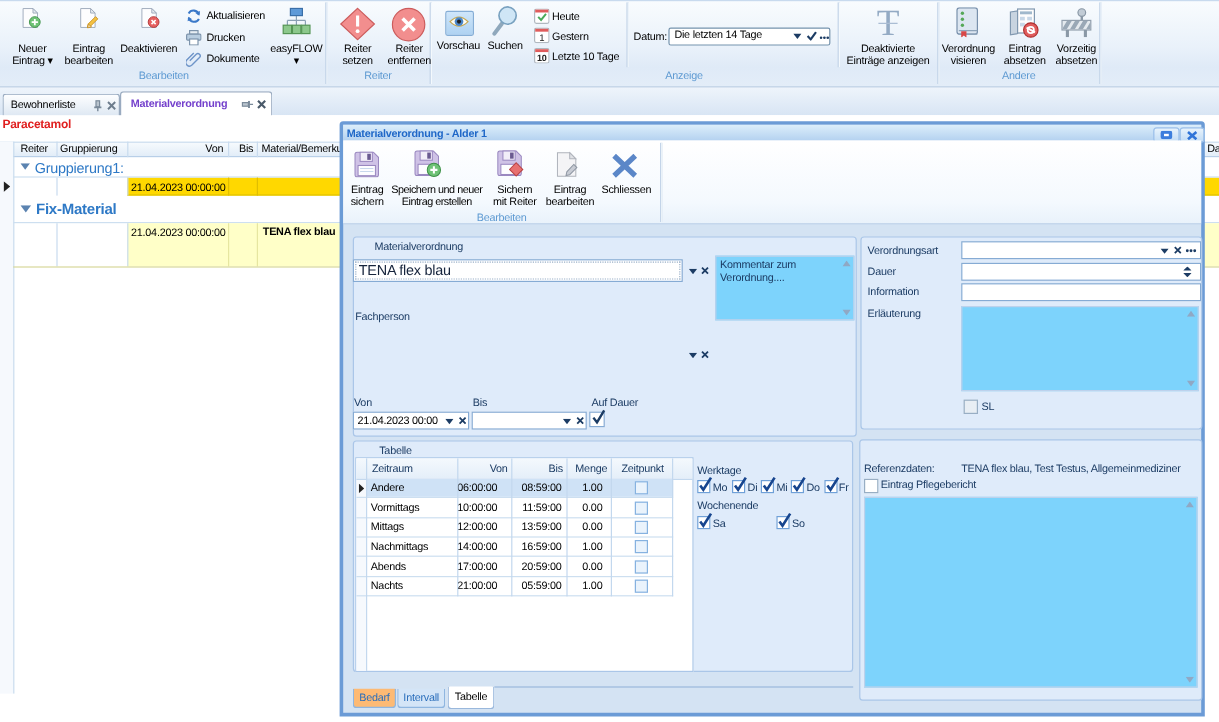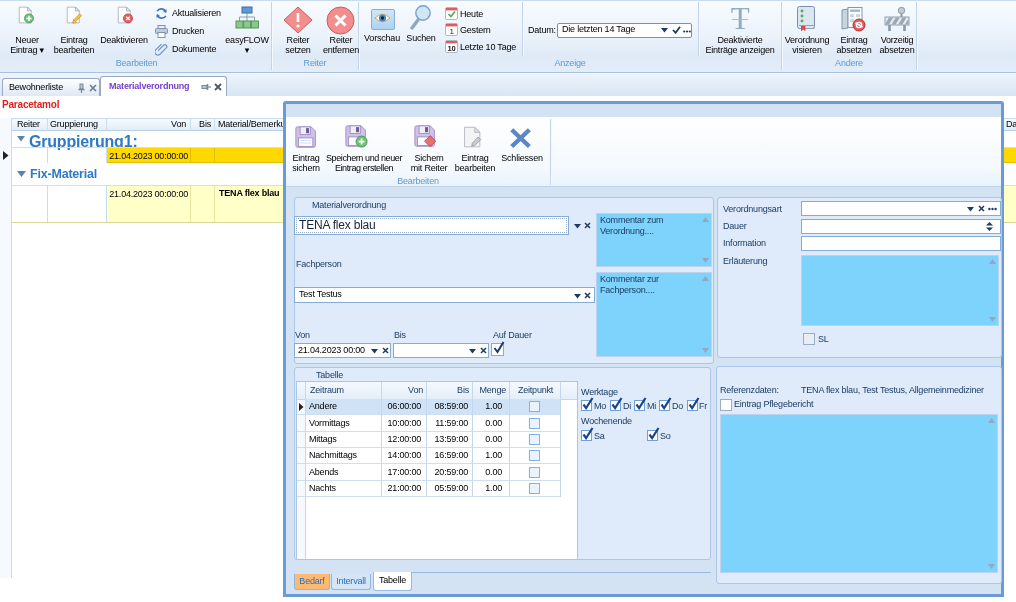--- a/index.html
+++ b/index.html
@@ -11,21 +11,21 @@
 .glbl{color:#5e9ad2;text-align:center}
 .sep{position:absolute;width:1px;background:#c3d4e8;border-right:1px solid #f4f9fd}
 .cap{line-height:10px;text-align:center}
 .inp{position:absolute;background:#fff;border:1px solid #86abd4}
 .panel{position:absolute;background:#dfebfa;border:1px solid #aac6e8;border-radius:3px}
 .tarea{position:absolute;background:#7dd3fc;border:1px solid #bdd2ec}
 .gline{position:absolute;background:#c9dbee}
 .trow{position:absolute;left:0;width:264px;height:16px;border-bottom:1px solid #cddff0;box-sizing:border-box}
 .tsel{position:absolute;left:8px;top:0;width:256px;height:15px;background:#cfe2f6}
 .zc{position:absolute;left:12px;top:2px}
-.vc{position:absolute;left:84px;top:2px;width:40px;text-align:right}
+.vc{position:absolute;left:84px;top:2px;width:40px;text-align:left}
 .bc{position:absolute;left:129px;top:2px;width:42px;text-align:right}
 .mc{position:absolute;left:175px;top:2px;width:30px;text-align:right}
 .cb{position:absolute;left:232px;top:2px;width:9px;height:9px;background:#eaf3fc;border:1px solid #86b2e0}
 .wcb{position:absolute;width:9px;height:9px;background:#fff;border:1px solid #6fa0d8}
 </style></head>
 <body>
 
 <div class="a" id="ribbon" style="left:0;top:0;width:1016px;height:73px;
  background:linear-gradient(#f9fcfe,#e9f1fa 55%,#dfeaf7 78%,#e3edf8);border-bottom:1px solid #a9c2dd;box-sizing:border-box">
   <div class="a" style="left:0;top:0;width:1016px;height:1px;background:#c8daee"></div>
@@ -236,21 +236,21 @@
   <div class="a" style="left:0;top:22px;width:11px;height:460px;background:#f6f9fd"></div>
   <div class="gline" style="left:11px;top:22px;width:1px;height:460px"></div>
   <div class="gline" style="left:47px;top:22px;width:1px;height:13px"></div>
   <div class="gline" style="left:106px;top:22px;width:1px;height:13px"></div>
   <div class="gline" style="left:190px;top:22px;width:1px;height:13px"></div>
   <div class="gline" style="left:214px;top:22px;width:1px;height:13px"></div>
 
   <svg class="a" style="left:17px;top:40px" width="8" height="6">
       <path d="M0 0h8l-4 5.5z" fill="#5b83b0"></path>
     </svg>
-  <div class="a" style="left:29px;top:37px;font-weight:bold;color:#2e79c6;font-size:16px">Gruppierung1:</div>
+  <div class="a" style="left:29px;top:37px;font-weight:normal;color:#2e79c6;font-size:12px">Gruppierung1:</div>
 
   <div class="a" style="left:106px;top:52px;width:910px;height:15px;background:#ffd800;border-bottom:1px solid #e0c200;box-sizing:border-box"></div>
   <div class="a" style="left:11px;top:51px;width:1005px;height:1px;background:#cddff0"></div>
   <div class="a" style="left:11px;top:89px;width:1005px;height:1px;background:#cddff0"></div>
   <div class="gline" style="left:47px;top:52px;width:1px;height:15px"></div>
   <div class="gline" style="left:106px;top:52px;width:1px;height:15px"></div>
   <div class="a" style="left:190px;top:52px;width:1px;height:15px;background:#e0be00"></div>
   <div class="a" style="left:214px;top:52px;width:1px;height:15px;background:#e0be00"></div>
   <div class="a r" style="left:106px;top:55px;width:82px">21.04.2023 00:00:00</div>
   <svg class="a" style="left:3px;top:55px" width="6" height="9">
@@ -268,20 +268,34 @@
   <div class="a" style="left:190px;top:90px;width:1px;height:36px;background:#e6e6a0"></div>
   <div class="a" style="left:214px;top:90px;width:1px;height:36px;background:#e6e6a0"></div>
   <div class="a" style="left:11px;top:126px;width:1005px;height:1px;background:#d8d89a"></div>
   <div class="a r" style="left:106px;top:93px;width:82px">21.04.2023 00:00:00</div>
   <div class="a" style="left:219px;top:92px;font-weight:bold">TENA flex blau</div>
 </div>
 
 <div class="a" id="dialog" style="left:283px;top:101px;width:721px;height:496px;
  background:#d4e3f3;border:3px solid #6b9bd6;box-sizing:border-box;border-radius:3px 3px 0 0">
 
+  <div class="a" style="left:0;top:0;width:715px;height:13px;background:linear-gradient(#dceefb,#b5d2f0)">
+    <span class="a" style="left:3px;top:2px;font-weight:bold;color:#2068c8">Materialverordnung - Alder 1</span>
+    <div class="a" style="left:675px;top:2px;width:20px;height:11px;background:linear-gradient(#e8f3fc,#c2dcf5);border:1px solid #9cc0ea;border-radius:3px">
+      <svg class="a" style="left:5px;top:2px" width="10" height="7">
+          <rect x="0" y="0" width="10" height="7" rx="2" fill="#3c7edd"></rect>
+          <rect x="3" y="2.5" width="4" height="2" fill="#fff"></rect>
+        </svg>
+    </div>
+    <div class="a" style="left:697px;top:2px;width:19px;height:11px;background:linear-gradient(#e8f3fc,#c2dcf5);border:1px solid #9cc0ea;border-radius:3px">
+      <svg class="a" style="left:5px;top:1.5px" width="9" height="8">
+          <path d="M1 1l7 6M8 1l-7 6" stroke="#2f74d8" stroke-width="2.2"></path>
+        </svg>
+    </div>
+  </div>
 
   <div class="a" style="left:0;top:13px;width:715px;height:70px;background:linear-gradient(#ffffff,#f4f9fe 75%,#e9f2fb);border-bottom:1px solid #c0d4ea;box-sizing:border-box">
     <div class="a" style="left:9px;top:9px;transform:scale(0.85);transform-origin:0 0"><svg width="25" height="26">
       <path d="M1 3q0-2 2-2h16l5 5v17q0 2-2 2H3q-2 0-2-2z" fill="#cfc2e6" stroke="#9a88c0"></path>
       <rect x="6" y="1" width="12" height="9" fill="#f2eef8" stroke="#9a88c0"></rect>
       <rect x="13" y="2.5" width="3.5" height="6" fill="#6a5a90"></rect>
       <rect x="4" y="14" width="17" height="10" fill="#fdfdff" stroke="#9a88c0"></rect>
       <path d="M6 17h13M6 20h13" stroke="#c8d8ec"></path>
     </svg></div>
     <div class="a cap" style="left:-2px;top:36px;width:44px">Eintrag<br>sichern</div>
@@ -331,38 +345,26 @@
   <div class="tarea" style="left:310px;top:109px;width:114px;height:52px">
     <div class="a navy" style="left:3px;top:1px;line-height:11px">Kommentar zum<br>Verordnung....</div>
     <svg class="a" style="right:2px;top:3px" width="7" height="5">
         <path d="M0 5h7L3.5 0z" fill="#90a8c4"></path>
       </svg>
     <svg class="a" style="right:2px;bottom:3px" width="7" height="5">
         <path d="M0 0h7L3.5 5z" fill="#90a8c4"></path>
       </svg>
   </div>
   <div class="a navy" style="left:10px;top:155px">Fachperson</div>
-  <div class="inp" style="left:8px;top:183px;width:299px;height:14px">
-    <span class="a" style="left:4px;top:1px">Test Testus</span>
-  </div>
   <svg class="a" style="left:288px;top:190px" width="7" height="5">
       <path d="M0 0h7l-3.5 4.5z" fill="#1c3c64"></path>
     </svg>
   <svg class="a" style="left:298px;top:188px" width="7" height="7">
       <path d="M1 1l5 5M6 1l-5 5" stroke="#1c3c64" stroke-width="1.5"></path>
     </svg>
-  <div class="tarea" style="left:310px;top:168px;width:114px;height:83px">
-    <div class="a navy" style="left:3px;top:1px;line-height:11px">Kommentar zur<br>Fachperson....</div>
-    <svg class="a" style="right:2px;top:3px" width="7" height="5">
-        <path d="M0 5h7L3.5 0z" fill="#90a8c4"></path>
-      </svg>
-    <svg class="a" style="right:2px;bottom:3px" width="7" height="5">
-        <path d="M0 0h7L3.5 5z" fill="#90a8c4"></path>
-      </svg>
-  </div>
   <div class="a navy" style="left:9px;top:226px">Von</div>
   <div class="a navy" style="left:108px;top:226px">Bis</div>
   <div class="a navy" style="left:207px;top:226px">Auf Dauer</div>
   <div class="inp" style="left:8px;top:239px;width:95px;height:13px">
     <span class="a" style="left:3px;top:1px">21.04.2023 00:00</span>
     <svg class="a" style="left:76px;top:5px" width="7" height="5">
         <path d="M0 0h7l-3.5 4.5z" fill="#1c3c64"></path>
       </svg>
     <svg class="a" style="left:87px;top:3px" width="7" height="7">
         <path d="M1 1l5 5M6 1l-5 5" stroke="#1c3c64" stroke-width="1.5"></path>

